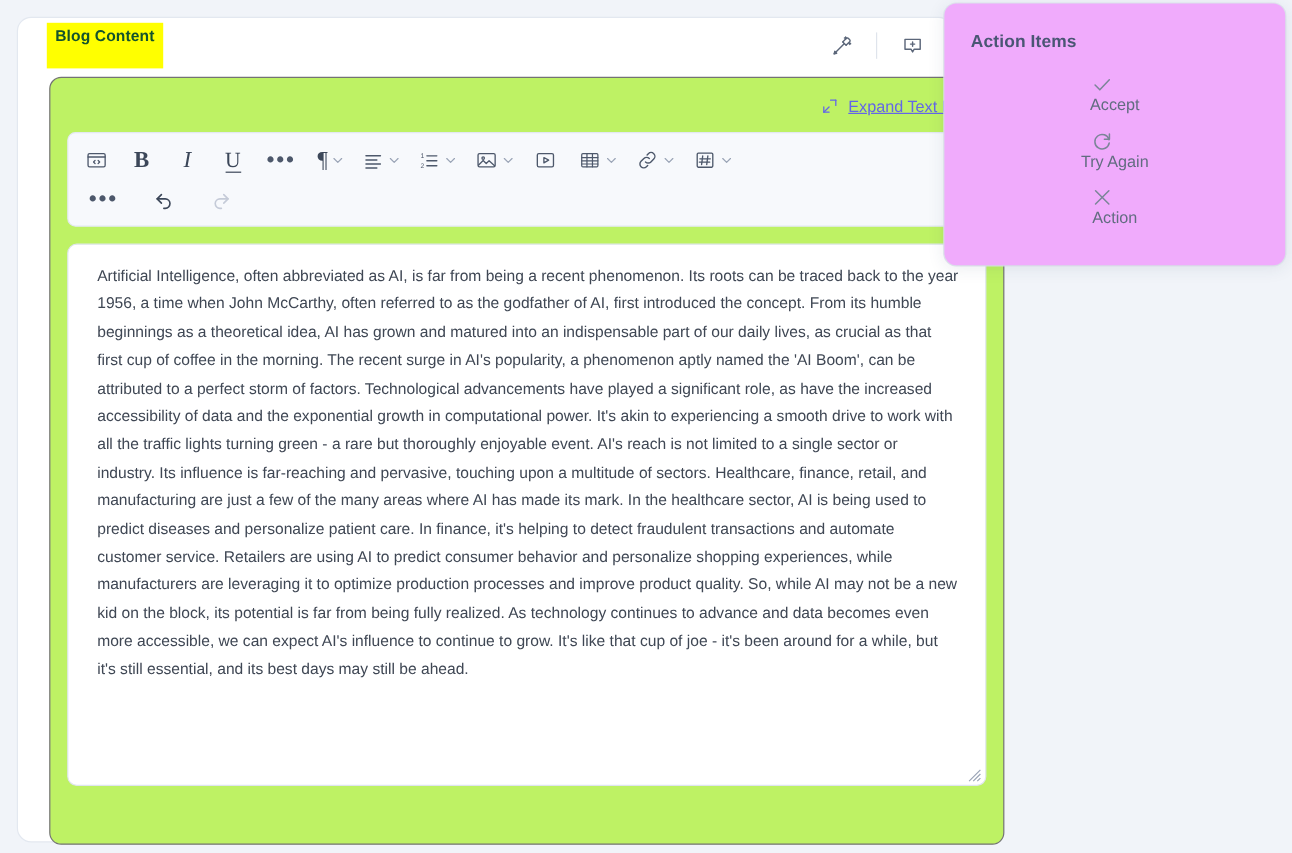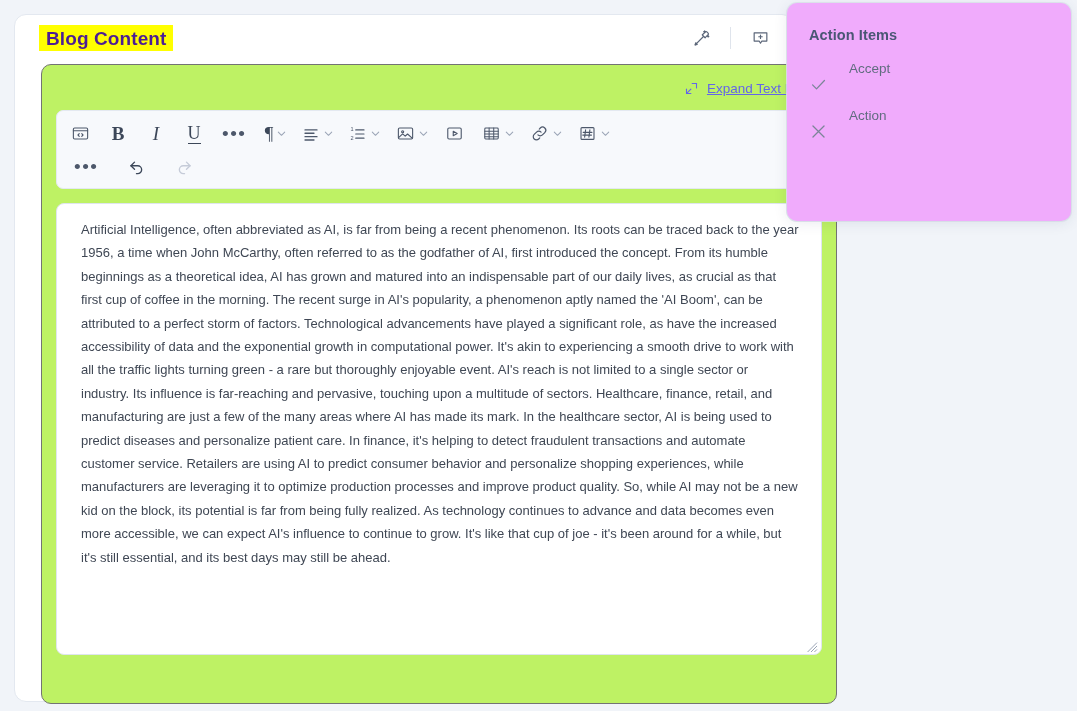--- a/index.html
+++ b/index.html
@@ -23,25 +23,25 @@
 
   
   .card-header {
     position: relative;
     height: 46px;
     display: flex;
     align-items: center;
     padding: 0 16px 0 24px;
   }
   .field-label {
-    font-size: 19px;
+    font-size: 13px;
     font-weight: bold;
-    color: #4c1d95;
+    color: #14532d;
     background: #ffff00;
-    padding: 4px 7px 3px 7px;
+    padding: 4px 7px 21px 7px;
     line-height: 1;
     letter-spacing: .1px;
   }
   .header-tools {
     margin-left: auto;
     display: flex;
     align-items: center;
     gap: 0;
   }
   .icon-btn {
@@ -156,22 +156,24 @@
   .action-title {
     font-size: 14.5px;
     font-weight: bold;
     color: #4a5674;
     margin: 2px 0 0 0;
     letter-spacing: .1px;
   }
   .action-list { margin-top: 18px; }
   .action-item {
     display: flex;
+    align-items: center;
     height: 47px;
     cursor: pointer;
+    flex-direction: column;
   }
   .action-ico {
     width: 40px;
     display: flex;
     align-items: center;
     justify-content: flex-start;
     color: #7b8598;
   }
   .action-label {
     font-size: 13.5px;
@@ -392,20 +394,29 @@
 
     <div class="action-item">
       <span class="action-ico">
         <svg width="19" height="19" viewBox="0 0 24 24" fill="none" stroke="currentColor" stroke-width="1.6" stroke-linecap="round" stroke-linejoin="round">
             <path d="M4.5 12.5l5 5 10-10.5"></path>
           </svg>
       </span>
       <span class="action-label">Accept</span>
     </div>
 
+    <div class="action-item">
+      <span class="action-ico">
+        <svg width="19" height="19" viewBox="0 0 24 24" fill="none" stroke="currentColor" stroke-width="1.6" stroke-linecap="round" stroke-linejoin="round">
+          <path d="M19.2 10.6A7.6 7.6 0 1 0 19.4 14"></path>
+          <path d="M19.6 4.6v5.6h-5.3"></path>
+        </svg>
+      </span>
+      <span class="action-label">Try Again</span>
+    </div>
 
     <div class="action-item">
       <span class="action-ico">
         <svg width="19" height="19" viewBox="0 0 24 24" fill="none" stroke="currentColor" stroke-width="1.6" stroke-linecap="round" stroke-linejoin="round">
             <path d="M5 5l14 14M19 5L5 19"></path>
           </svg>
       </span>
       <span class="action-label">Action</span>
     </div>
 

